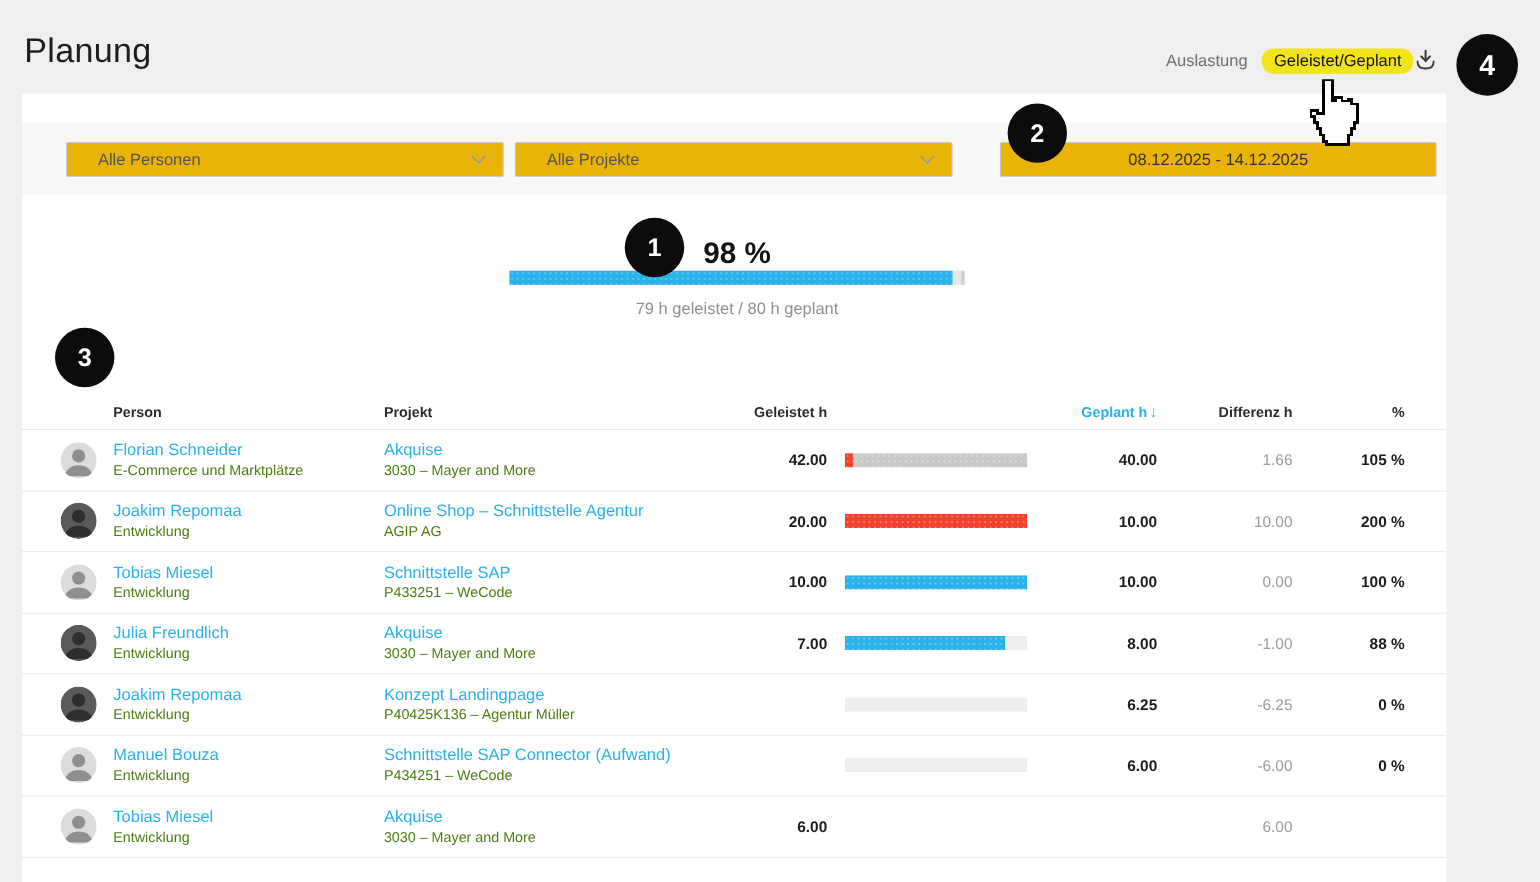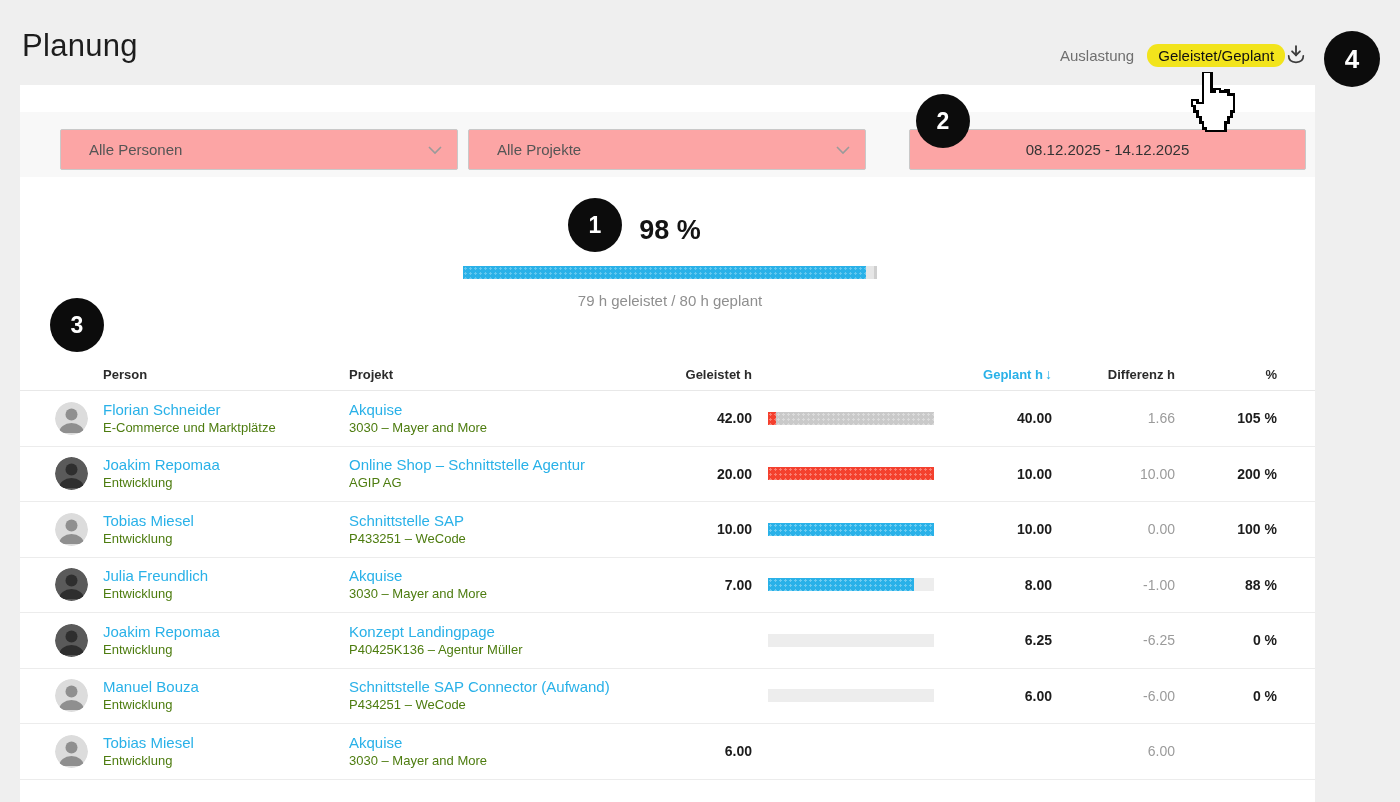--- a/index.html
+++ b/index.html
@@ -29,33 +29,33 @@
   .dl-icon{position:absolute;left:1285px;top:43px;width:22px;height:22px;cursor:pointer;}
   .dl-icon svg{display:block;}
 
   
   .band-white{position:absolute;left:20px;top:85px;width:1295px;height:27px;background:#fff;}
   .band-filters{position:absolute;left:20px;top:112px;width:1295px;height:65px;background:#f8f8f8;}
   .panel{position:absolute;left:20px;top:177px;width:1295px;height:625px;background:#fff;}
 
   
   .select,.datefield{
-    position:absolute;top:17px;height:41px;background:#fca5a5;
+    position:absolute;top:17px;height:32px;background:#eab308;
     border:1px solid #c9c9c9;border-radius:2px;box-sizing:border-box;
     display:flex;align-items:center;font-size:15px;color:#555;cursor:pointer;
   }
   .select{padding:0 14px 0 28px;justify-content:space-between;}
   .sel-persons{left:40px;width:398px;}
   .sel-projects{left:448px;width:398px;}
   .datefield{left:857px;width:397px;justify-content:center;color:#333;font-size:15px;margin-left:32px;}
   .chev{width:16px;height:10px;flex:none;}
 
   
   .summary{position:absolute;left:443px;top:38px;width:414px;text-align:center;}
-  .summary .pct{font-size:27px;font-weight:700;color:#141414;margin-bottom:20px;}
+  .summary .pct{font-size:27px;font-weight:700;color:#141414;}
   .sum-bar{position:relative;height:13px;background:#e6e6e6;overflow:hidden;}
   .sum-bar .fill{
     position:absolute;left:0;top:0;bottom:0;background:var(--blue,#29b1e8);
     background-image:radial-gradient(rgba(255,255,255,.28) 1px,transparent 1.2px);
     background-size:5px 5px;
   }
   .sum-bar .cap{position:absolute;right:0;top:0;bottom:0;width:3px;background:#cfcfcf;}
   .summary .caption{margin-top:13px;font-size:15px;color:#8f8f8f;}
 
   

